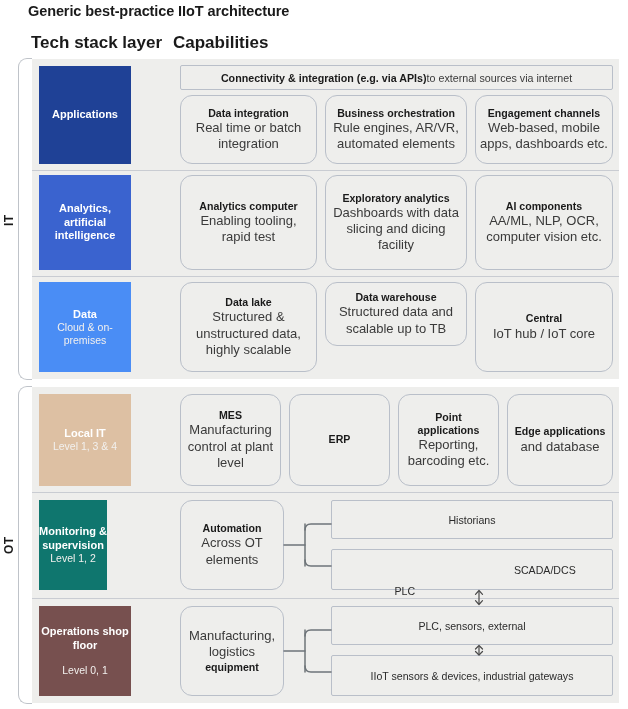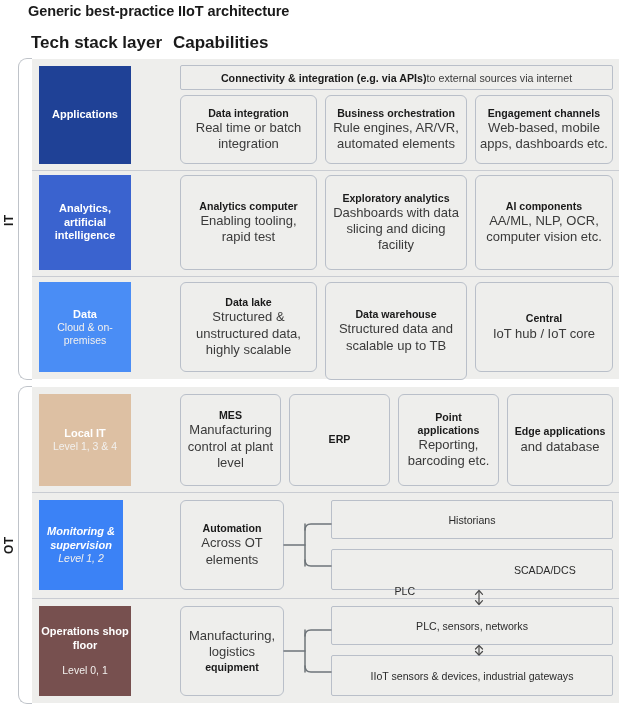--- a/index.html
+++ b/index.html
@@ -63,21 +63,21 @@
     line-height:1.22;
   }
   .layer .l1{font-size:11px;font-weight:bold;}
   .layer .l2{font-size:10.5px;font-weight:normal;color:#f2f0ee;}
 
   
   .card{
     position:absolute;
     background:#eeeeec;
     border:1.1px solid #b9bfc9;
-    border-radius:6px;
+    border-radius:12px;
     box-sizing:border-box;
     display:flex;flex-direction:column;
     align-items:center;justify-content:center;
     text-align:center;
     padding:2px 4px;
     line-height:1.24;
   }
   .card .t{font-size:10.6px;font-weight:bold;color:#1a1a1a;}
   .card .d{font-size:13px;font-weight:normal;color:#3a3a3a;}
   .banner{
@@ -171,21 +171,21 @@
   </div>
 
   <div class="layer" style="left:39px;top:282px;width:92px;height:90px;background:#4a8df5;">
     <div class="l1">Data</div>
     <div class="l2">Cloud &amp; on-premises</div>
   </div>
   <div class="card" style="left:180px;top:282px;width:137px;height:90px;">
     <div class="t">Data lake</div>
     <div class="d">Structured &amp; unstructured data, highly scalable</div>
   </div>
-  <div class="card" style="left:325px;top:282px;width:142px;height:98px;">
+  <div class="card" style="left:325px;top:282px;width:142px;height:64px;">
     <div class="t">Data warehouse</div>
     <div class="d">Structured data and scalable up to TB</div>
   </div>
   <div class="card" style="left:475px;top:282px;width:138px;height:90px;">
     <div class="t">Central</div>
     <div class="d">IoT hub / IoT core</div>
   </div>
 
   <div class="layer" style="left:39px;top:394px;width:92px;height:92px;background:#ddc0a3;">
     <div class="l1">Local IT</div>
@@ -200,21 +200,21 @@
   </div>
   <div class="card" style="left:398px;top:394px;width:101px;height:92px;">
     <div class="t">Point applications</div>
     <div class="d">Reporting, barcoding etc.</div>
   </div>
   <div class="card" style="left:507px;top:394px;width:106px;height:92px;">
     <div class="t">Edge applications</div>
     <div class="d">and database</div>
   </div>
 
-  <div class="layer" style="left:39px;top:500px;width:84px;height:90px;background:#3b82f6;font-style:italic;">
+  <div class="layer" style="left:39px;top:500px;width:68px;height:90px;background:#0f766e;">
     <div class="l1">Monitoring &amp; supervision</div>
     <div class="l2">Level 1, 2</div>
   </div>
   <div class="card" style="left:180px;top:500px;width:104px;height:90px;">
     <div class="t">Automation</div>
     <div class="d">Across OT elements</div>
   </div>
   <div class="wide" style="left:331px;top:500px;width:282px;height:39px;">
     <div class="c">Historians</div>
   </div>
@@ -227,21 +227,21 @@
 
   <div class="layer" style="left:39px;top:606px;width:92px;height:90px;background:#77504f;gap:12px;">
     <div class="l1">Operations shop floor</div>
     <div class="l2">Level 0, 1</div>
   </div>
   <div class="card" style="left:180px;top:606px;width:104px;height:90px;">
     <div class="d">Manufacturing, logistics</div>
     <div class="t">equipment</div>
   </div>
   <div class="wide" style="left:331px;top:606px;width:282px;height:39px;">
-    <div class="c">PLC, sensors, networks</div>
+    <div class="c">PLC, sensors, external</div>
   </div>
   <div class="wide" style="left:331px;top:655px;width:282px;height:41px;">
     <div class="c">IIoT sensors &amp; devices, industrial gateways</div>
   </div>
 
   <svg class="overlay" viewBox="0 0 628 709">
     <g fill="none" stroke="#6e7479" stroke-width="1.5" stroke-linecap="round" stroke-linejoin="round">
 
       <path d="M284 545 L305 545"></path>
       <path d="M305 530 Q305 524 311 524 L331 524"></path>

